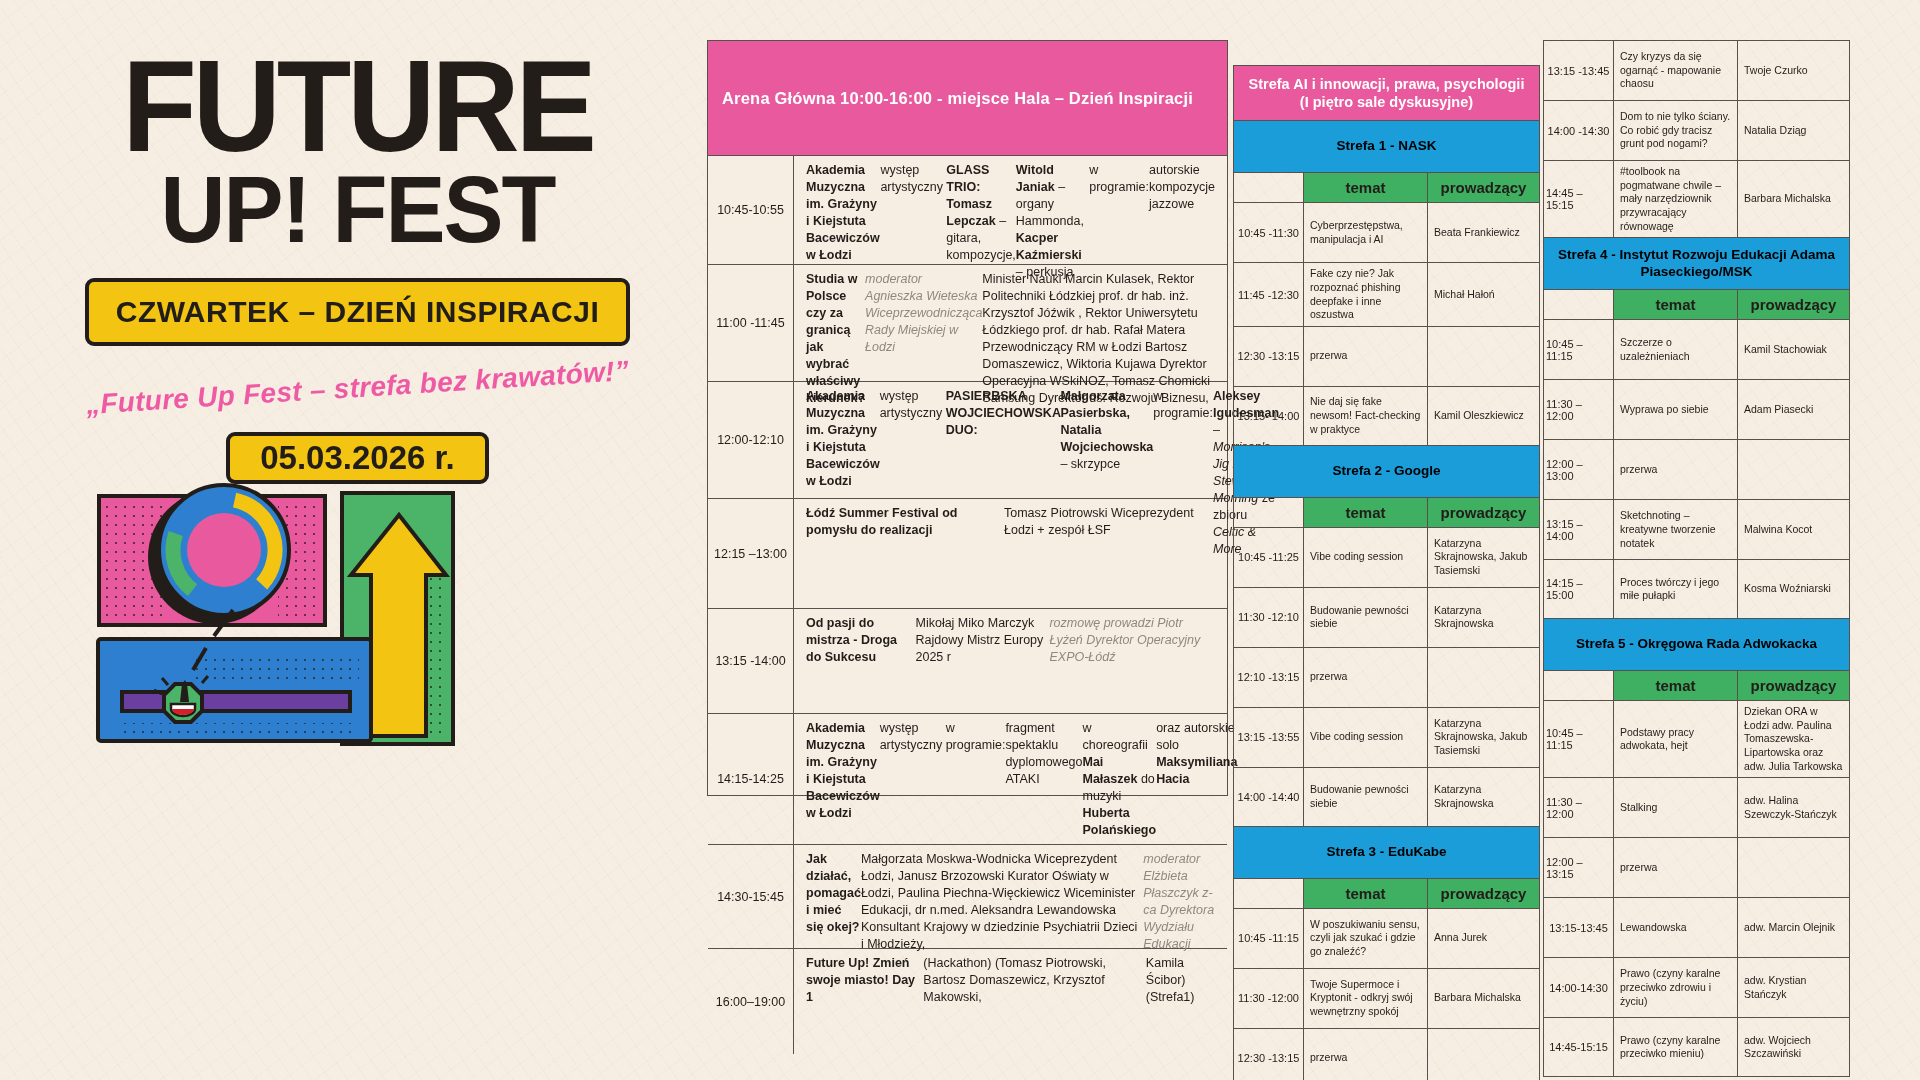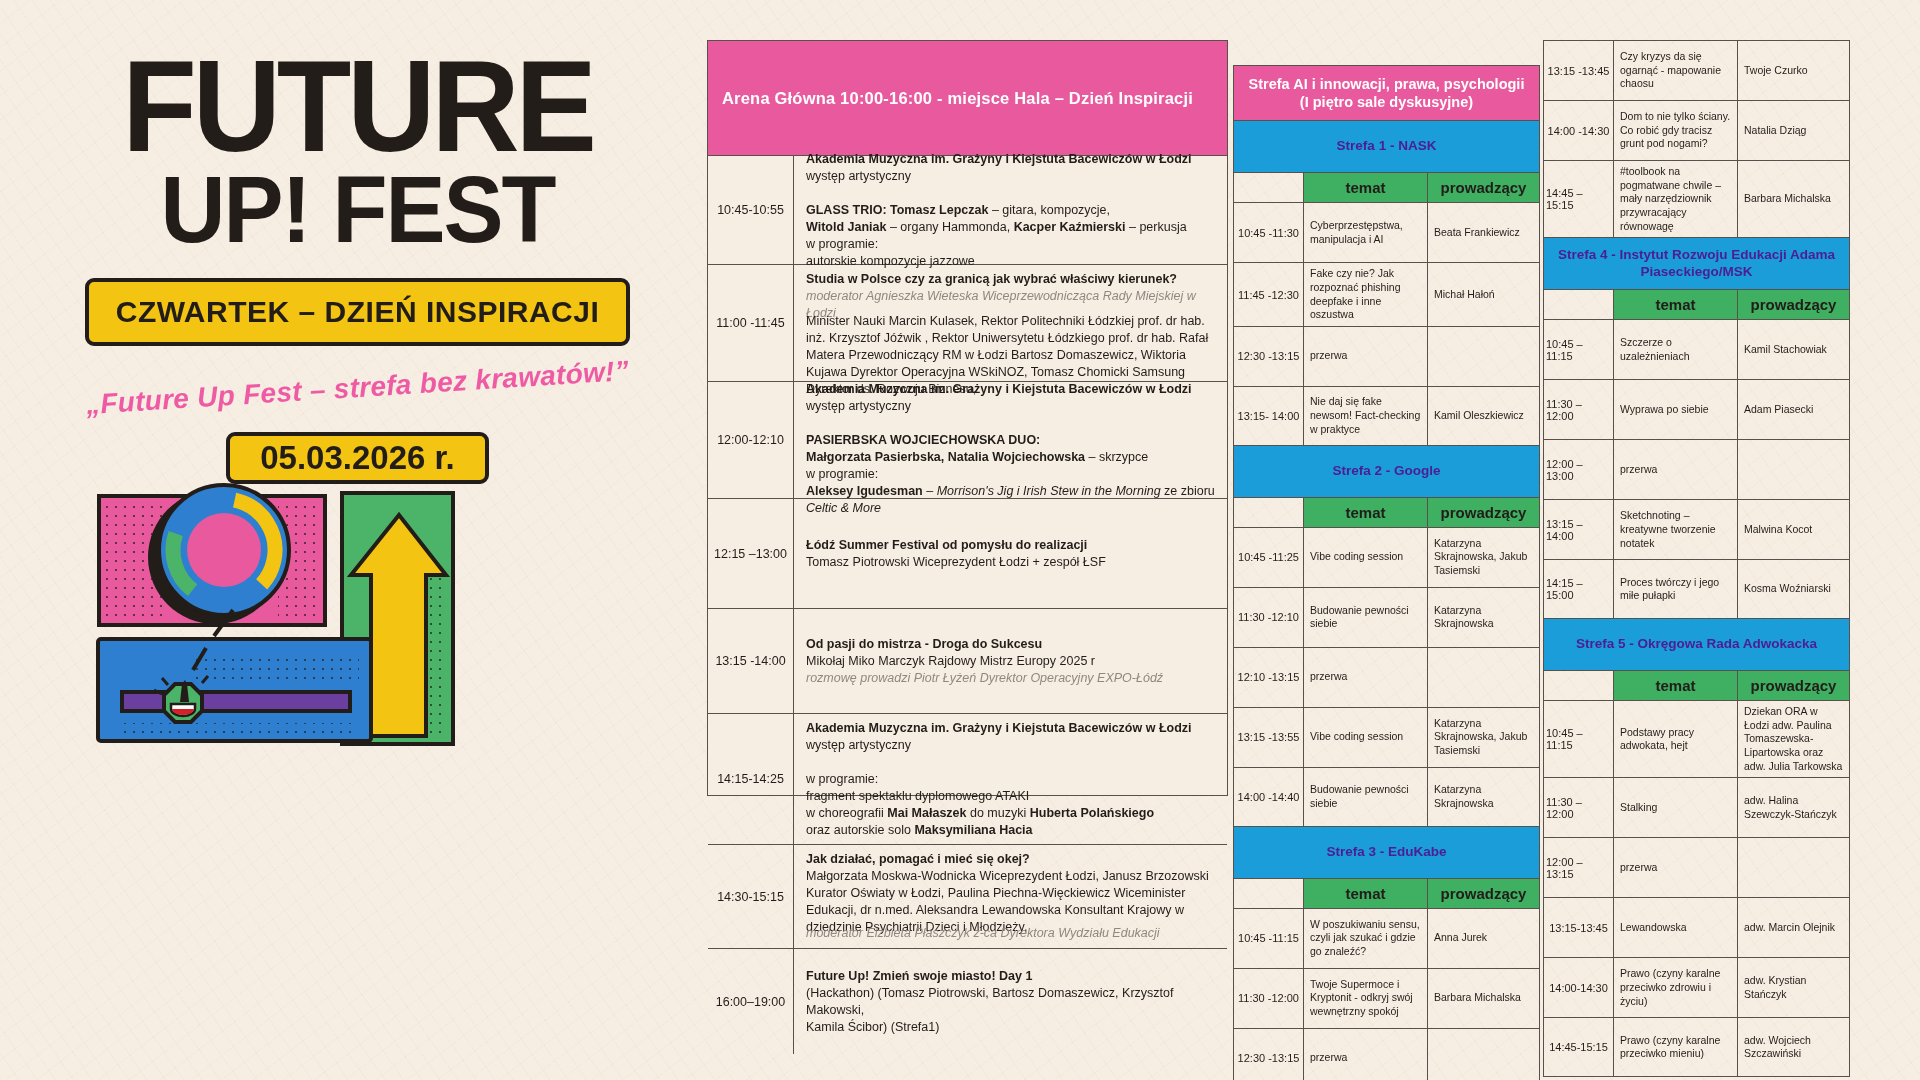--- a/index.html
+++ b/index.html
@@ -30,33 +30,33 @@
   #main-rows .mrow:nth-child(1){height:109px}
   #main-rows .mrow:nth-child(2){height:117px}
   #main-rows .mrow:nth-child(3){height:117px}
   #main-rows .mrow:nth-child(4){height:110px}
   #main-rows .mrow:nth-child(5){height:105px}
   #main-rows .mrow:nth-child(6){height:131px}
   #main-rows .mrow:nth-child(7){height:104px}
   #main-rows .mrow:nth-child(8){height:106px}
   .mtime{width:86px;border-right:1px solid #57514b;display:flex;align-items:center;justify-content:center;
     font-size:12.5px;box-sizing:border-box;flex:none;}
-  .mdetails{flex:1;padding:6px 12px;display:flex;flex-direction:column;justify-content:center;
+  .mdetails{flex:1;padding:6px 12px;display:flex;justify-content:center;
     font-size:12.5px;line-height:17px;box-sizing:border-box;}
   .line{min-height:17px;}
   .line .b{font-weight:700;}
   .line .i{font-style:italic;}
   .line.mod{color:#8f8880;font-style:italic;}
   
   .zone-col{position:absolute;top:40px;width:307px;box-sizing:border-box;}
   #zone-col-a{left:1233px;}
   #zone-col-b{left:1543px;}
   .zone-pink{background:#e85a9d;color:#fff;font-weight:700;font-size:14.5px;text-align:center;
     padding:9px 6px;line-height:1.25;border:1px solid #57514b;margin-top:25px;}
-  .zone-title{background:#1b9dd9;color:#4c1d95;font-weight:700;font-size:13.5px;text-align:center;
+  .zone-title{background:#1b9dd9;color:#000000;font-weight:700;font-size:13.5px;text-align:center;
     display:flex;align-items:center;justify-content:center;min-height:52px;padding:2px 10px;
     border:1px solid #57514b;border-top:none;box-sizing:border-box;line-height:1.25;}
   .zone-cols{display:flex;border-left:1px solid #57514b;border-right:1px solid #57514b;box-sizing:border-box;}
   .zc-time{width:70px;flex:none;border-right:1px solid #57514b;box-sizing:border-box;}
   .zc-h{height:29px;font-size:15px;font-weight:700;display:flex;align-items:center;justify-content:center;box-sizing:border-box;}
   .zc-topic{width:124px;flex:none;background:#3faf62;border-right:1px solid #57514b;box-sizing:border-box;}
   .zc-lead{flex:1;background:#3faf62;box-sizing:border-box;}
   .zrow{display:flex;border:1px solid #57514b;border-bottom:none;box-sizing:border-box;min-height:60px;}
   .zrow:last-child,.zrow.zlast{border-bottom:1px solid #57514b;}
   .ztime{width:70px;flex:none;border-right:1px solid #57514b;display:flex;align-items:center;justify-content:center;
@@ -174,21 +174,21 @@
             <div class="line"><span class="b">Akademia Muzyczna im. Grażyny i Kiejstuta Bacewiczów w Łodzi</span></div>
             <div class="line"><span>występ artystyczny</span></div>
             <div class="line">&nbsp;</div>
             <div class="line"><span>w programie:</span></div>
             <div class="line"><span>fragment spektaklu dyplomowego ATAKI</span></div>
             <div class="line"><span>w choreografii </span><span class="b">Mai Małaszek</span><span> do muzyki </span><span class="b">Huberta Polańskiego</span></div>
             <div class="line"><span>oraz autorskie solo </span><span class="b">Maksymiliana Hacia</span></div>
           </div>
         </div>
         <div class="mrow">
-          <div class="mtime">14:30-15:15</div>
+          <div class="mtime">14:30-15:45</div>
           <div class="mdetails">
             <div class="line"><span class="b">Jak działać, pomagać i mieć się okej?</span></div>
             <div class="line"><span>Małgorzata Moskwa-Wodnicka Wiceprezydent Łodzi, Janusz Brzozowski Kurator Oświaty w Łodzi, Paulina Piechna-Więckiewicz Wiceminister Edukacji, dr n.med. Aleksandra Lewandowska Konsultant Krajowy w dziedzinie Psychiatrii Dzieci i Młodzieży,</span></div>
             <div class="line mod"><span>moderator Elżbieta Płaszczyk z-ca Dyrektora Wydziału Edukacji</span></div>
           </div>
         </div>
         <div class="mrow">
           <div class="mtime">16:00–19:00</div>
           <div class="mdetails">
             <div class="line"><span class="b">Future Up! Zmień swoje miasto! Day 1</span></div>

